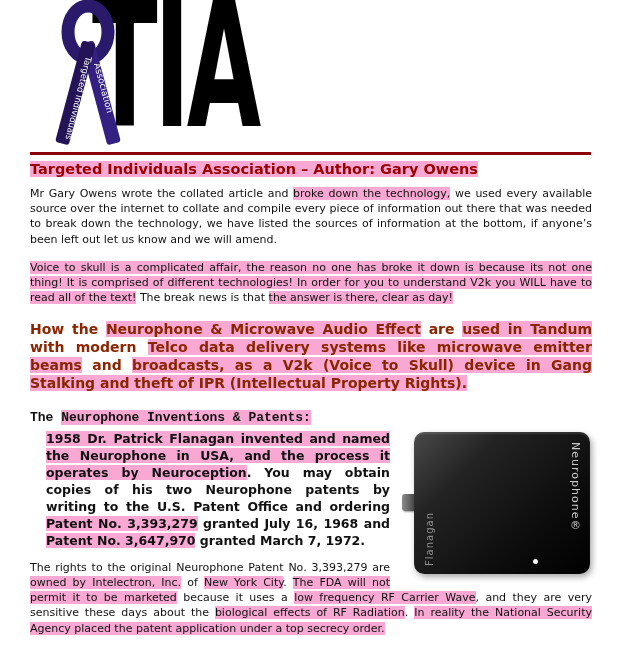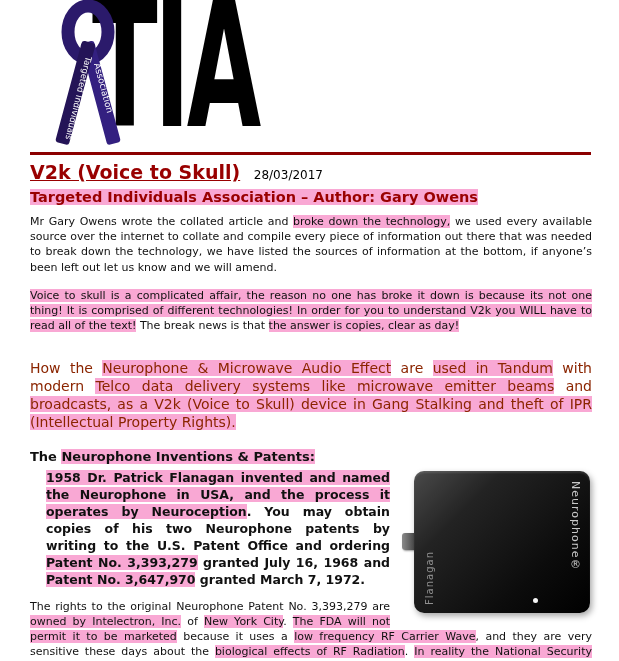--- a/index.html
+++ b/index.html
@@ -22,22 +22,22 @@
   }
   .ribbon { position: absolute; left: 26px; top: 0; }
   .rule { border: none; border-top: 3px solid #8b0000; margin: 2px 28px 6px 30px; }
   .content { padding: 0 27px 0 30px; }
   h1 { margin: 2px 0 6px; font-size: 19px; color: #990000; font-weight: bold; }
   h1 .title { text-decoration: underline; }
   h1 .date { color: #000; font-size: 12px; font-weight: normal; margin-left: 7px; }
   .subtitle { margin: 0 0 9px; font-size: 14.5px; font-weight: bold; color: #990000; }
   .hl { background: #f9a8d4; }
   .body-p { margin: 0 0 13px; font-size: 11px; line-height: 1.38; text-align: justify; }
-  .how-p { margin: 27px 0 17px; font-size: 14px; font-weight: normal; color: #8b2500; line-height: 1.28; text-align: justify; }
-  .section-h { margin: 0 0 5px; font-size: 13px; font-weight: bold; color: #111; }
+  .how-p { margin: 16px 0 17px; font-size: 14px; font-weight: bold; color: #8b2500; line-height: 1.28; text-align: justify; }
+  .section-h { margin: 0 0 5px; font-size: 13px; font-weight: bold; color: #111; font-family: Liberation Mono, monospace; }
   .bold-p { margin: 0 16px 11px; font-size: 12.5px; font-weight: bold; line-height: 1.36; text-align: justify; }
   .flow::after { content: ""; display: block; clear: both; }
   .device { float: right; width: 190px; height: 144px; margin: 2px 0 4px 12px; position: relative; }
   .device-body {
     position: absolute; right: 2px; top: 0; width: 176px; height: 142px;
     border-radius: 10px;
     background: linear-gradient(135deg, #4a4a4a 0%, #232323 28%, #0c0c0c 70%, #000 100%);
     box-shadow: 2px 3px 6px rgba(0,0,0,0.35), inset 0 2px 2px rgba(255,255,255,0.12);
   }
   .device-brand {
@@ -69,32 +69,28 @@
       <rect x="55" y="42" width="14" height="105" rx="3" fill="#241457" transform="rotate(15 62 46)"></rect>
       <text x="60" y="56" transform="rotate(104 60 56)" fill="#ffffff" font-size="8.5">Targeted Individuals</text>
       <text x="68" y="64" transform="rotate(75 68 64)" fill="#ffffff" font-size="9">Association</text>
     </svg>
   </header>
 
   <hr class="rule">
 
   <main class="content">
 
-    <h1>
-      <span class="title">V2k (Voice to Skull)</span>
-      <span class="date">28/03/2017</span>
-    </h1>
 
     <h2 class="subtitle">
       <span class="hl">Targeted Individuals Association – Author: Gary Owens</span>
     </h2>
 
     <p class="body-p"><span>Mr Gary Owens wrote the collated article and </span><span class="hl">broke down the technology,</span><span> we used every available source over the internet to collate and compile every piece of information out there that was needed to break down the technology, we have listed the sources of information at the bottom, if anyone’s been left out let us know and we will amend.</span></p>
 
-    <p class="body-p"><span class="hl">Voice to skull is a complicated affair, the reason no one has broke it down is because its not one thing! It is comprised of different technologies! In order for you to understand V2k you WILL have to read all of the text!</span><span> The break news is that </span><span class="hl">the answer is copies, clear as day!</span></p>
+    <p class="body-p"><span class="hl">Voice to skull is a complicated affair, the reason no one has broke it down is because its not one thing! It is comprised of different technologies! In order for you to understand V2k you WILL have to read all of the text!</span><span> The break news is that </span><span class="hl">the answer is there, clear as day!</span></p>
 
     <p class="how-p"><span>How the </span><span class="hl">Neurophone &amp; Microwave Audio Effect</span><span> are </span><span class="hl">used in Tandum</span><span> with modern </span><span class="hl">Telco data delivery systems like microwave emitter beams</span><span> and </span><span class="hl">broadcasts, as a V2k (Voice to Skull) device in Gang Stalking and theft of IPR (Intellectual Property Rights).</span></p>
 
     <h3 class="section-h"><span>The </span><span class="hl">Neurophone Inventions &amp; Patents:</span></h3>
 
     <div class="flow">
       <div class="device">
         <span class="device-knob"></span>
         <div class="device-body">
           <span class="device-brand">Neurophone®</span>

